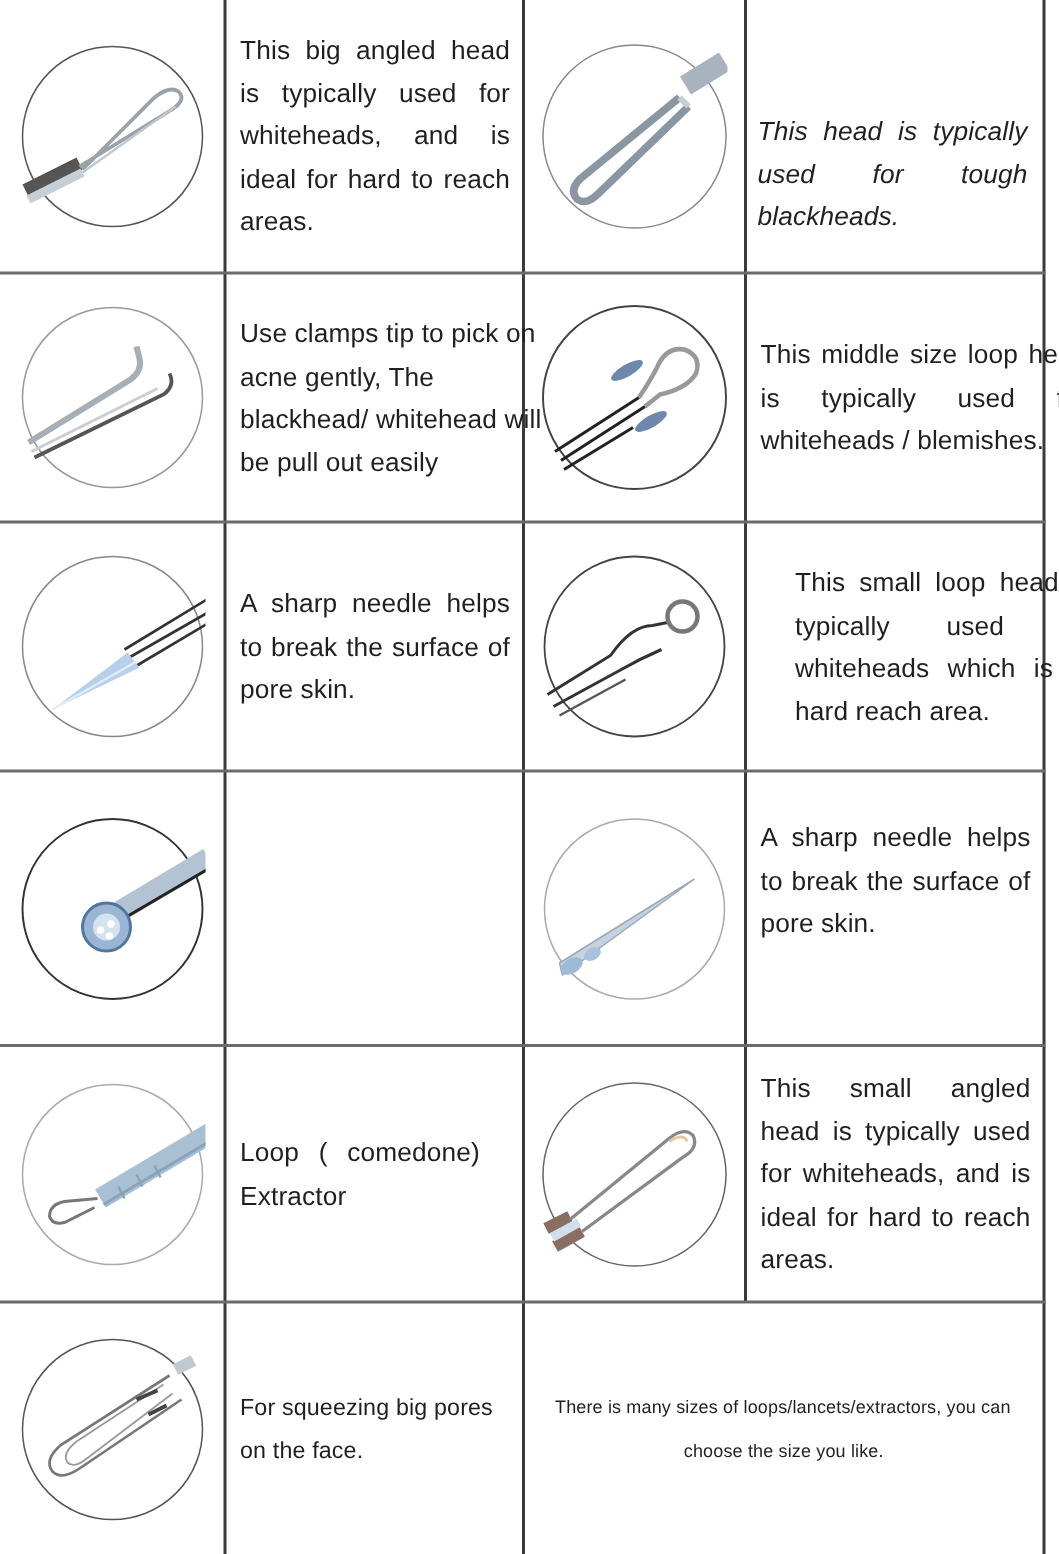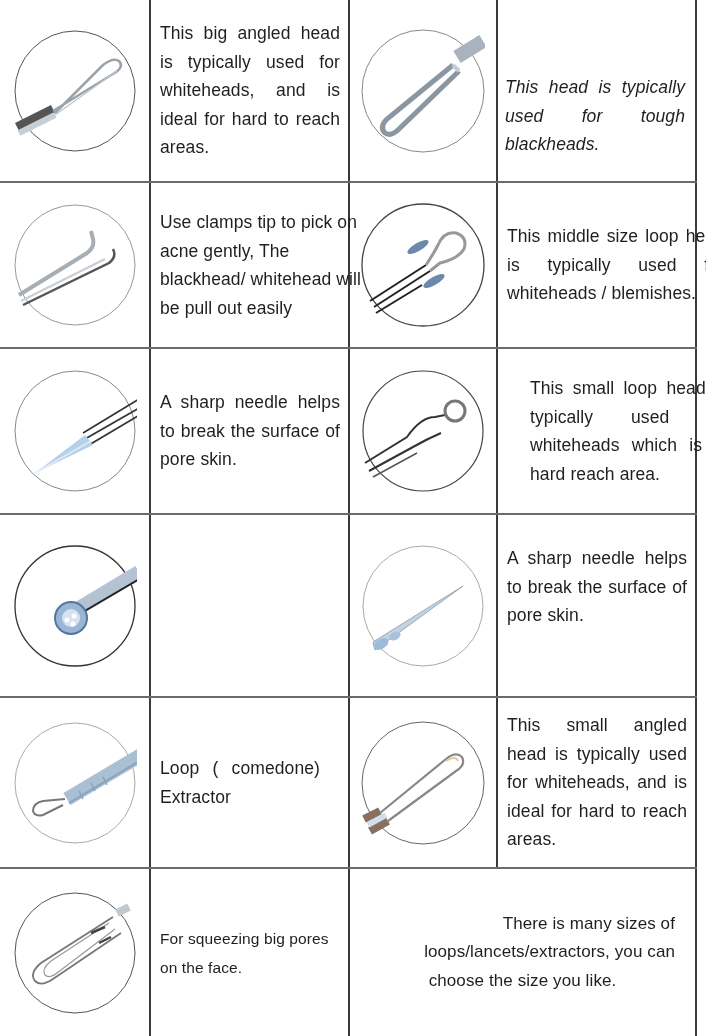--- a/index.html
+++ b/index.html
@@ -7,21 +7,21 @@
          font-family: "Liberation Sans", "DejaVu Sans", sans-serif; color: #1f1f1f; }
   .grid { position: absolute; left: 0; top: 0; width: 706px; height: 1036px; }
   .vline { position: absolute; top: 0; width: 2px; height: 1036px; background: #3a3a3a; }
   .hline { position: absolute; left: 0; width: 697px; height: 2px; background: #6b6b6b; }
   .cell { position: absolute; box-sizing: border-box; }
   .img-cell { display: flex; align-items: center; justify-content: center; }
   .txt-cell { display: flex; align-items: center; padding: 0 8px 0 9px; }
   .txt { font-size: 17.5px; line-height: 28.5px; text-align: justify; text-align-last: left; width: 100%; letter-spacing: 0.1px; }
   .txt.small { font-size: 15.5px; }
   .center-cell { display: flex; align-items: center; justify-content: center; text-align: center; }
-  .center-cell .txt { text-align: right; text-align-last: center; font-size: 17px; }
+  .center-cell .txt { text-align: left; text-align-last: center; font-size: 12px; }
   svg { display: block; }
 </style>
 </head>
 <body>
 
 <div class="grid">
 
   <div class="vline" style="left:149px;"></div>
   <div class="vline" style="left:348px;"></div>
   <div class="vline" style="left:496px;height:868px;"></div>

